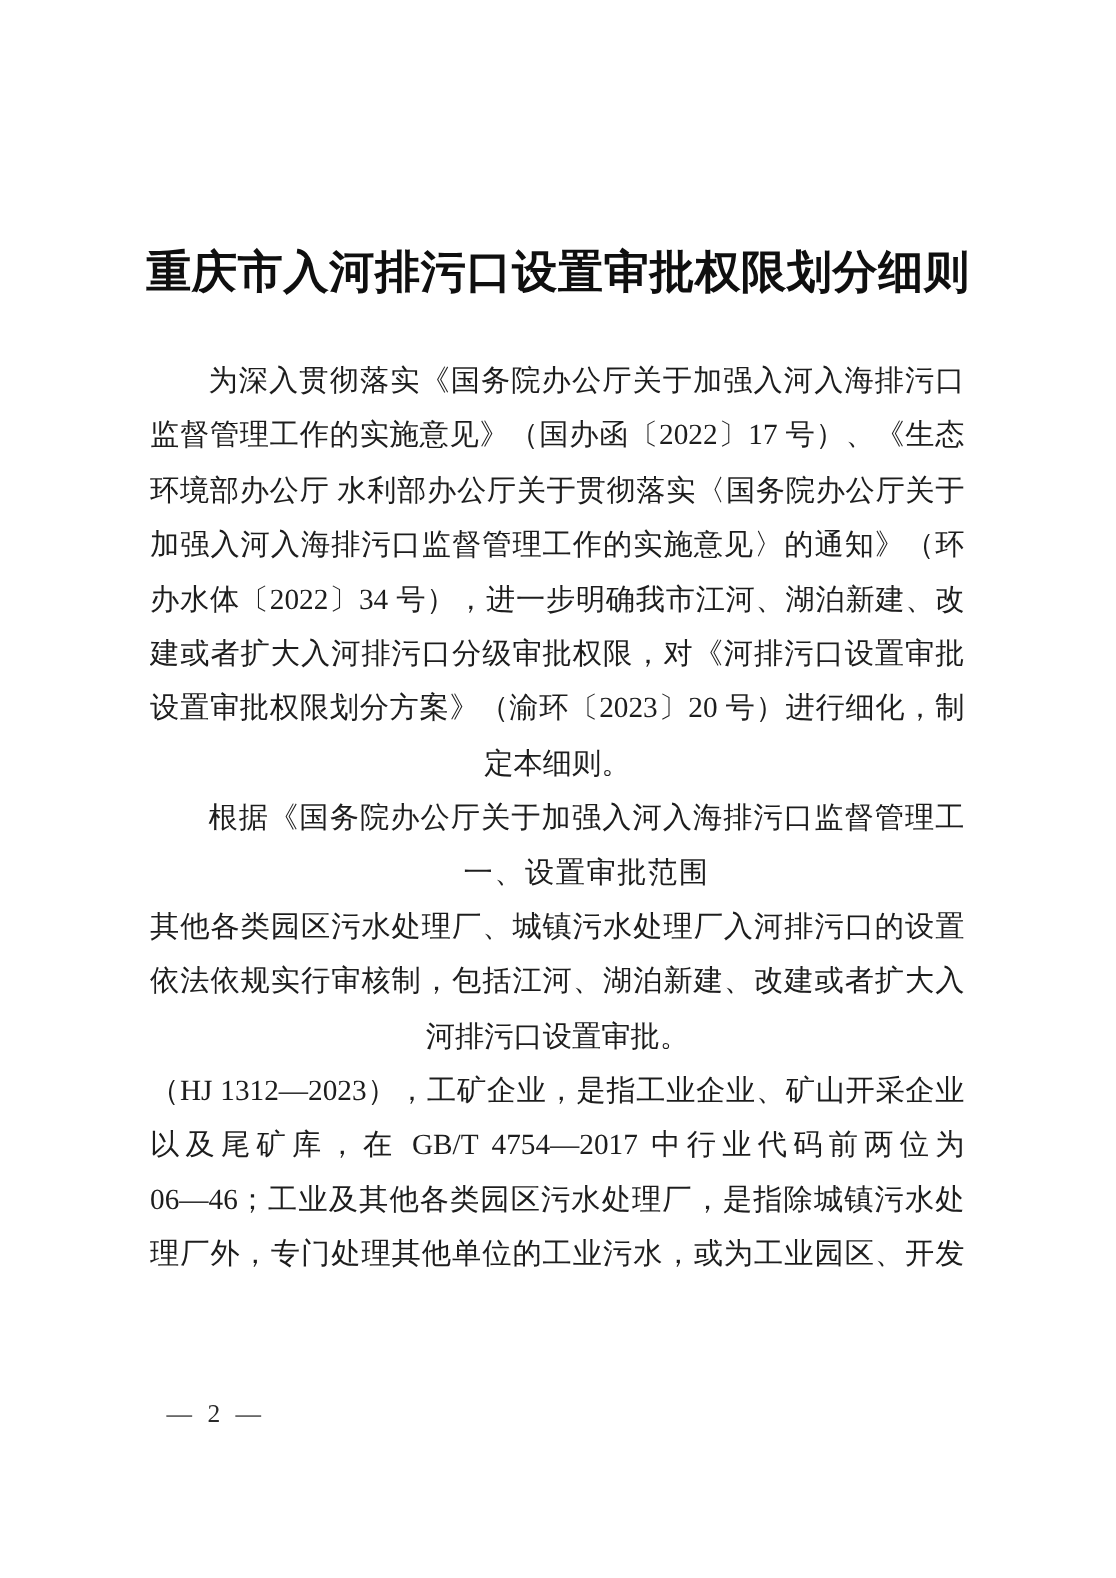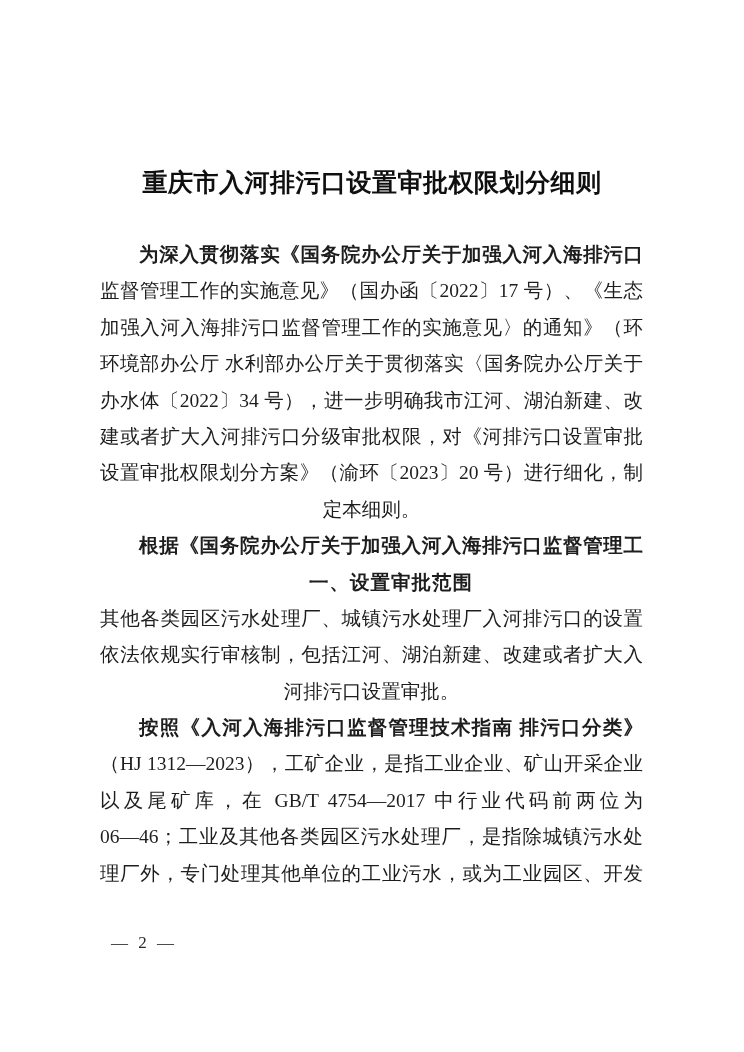--- a/index.html
+++ b/index.html
@@ -17,21 +17,21 @@
     color: #1d1d1d;
   }
   .doc-title {
     position: absolute;
     top: 165px;
     left: 0;
     width: 744px;
     text-align: center;
     font-family: "Liberation Sans", sans-serif;
     font-weight: bold;
-    font-size: 25px;
+    font-size: 30px;
     line-height: 34px;
     letter-spacing: 0.5px;
     color: #0f0f0f;
     white-space: nowrap;
   }
   .doc-body {
     position: absolute;
     left: 100px;
     top: 237px;
     width: 543px;
@@ -43,21 +43,20 @@
     overflow: hidden;
     color: #1d1d1d;
     text-align: center;
   }
   .line.justify {
     text-align: justify;
     text-align-last: justify;
   }
   .line.indent {
     padding-left: 39px;
-    font-weight: bold;
   }
   .line.heading {
     letter-spacing: 1px;
   }
   .page-footer {
     position: absolute;
     left: 111px;
     top: 933px;
     font-family: "Liberation Serif", serif;
     font-size: 17px;
@@ -68,32 +67,31 @@
 </style>
 </head>
 <body>
 
 <div class="page">
   <div class="doc-title">重庆市入河排污口设置审批权限划分细则</div>
 
   <div class="doc-body">
       <div class="line indent justify">为深入贯彻落实《国务院办公厅关于加强入河入海排污口</div>
       <div class="line justify">监督管理工作的实施意见》（国办函〔2022〕17 号）、《生态</div>
+      <div class="line justify">环境部办公厅 水利部办公厅关于贯彻落实〈国务院办公厅关于</div>
       <div class="line justify">加强入河入海排污口监督管理工作的实施意见〉的通知》（环</div>
-      <div class="line justify">环境部办公厅 水利部办公厅关于贯彻落实〈国务院办公厅关于</div>
       <div class="line justify">办水体〔2022〕34 号），进一步明确我市江河、湖泊新建、改</div>
       <div class="line justify">建或者扩大入河排污口分级审批权限，对《河排污口设置审批</div>
       <div class="line justify">设置审批权限划分方案》（渝环〔2023〕20 号）进行细化，制</div>
       <div class="line">定本细则。</div>
       <div class="line indent justify">根据《国务院办公厅关于加强入河入海排污口监督管理工</div>
       <div class="line heading indent">一、设置审批范围</div>
       <div class="line justify">其他各类园区污水处理厂、城镇污水处理厂入河排污口的设置</div>
       <div class="line justify">依法依规实行审核制，包括江河、湖泊新建、改建或者扩大入</div>
       <div class="line">河排污口设置审批。</div>
-      <div class="line indent justify">按照《入河入海排污口监督管理技术指南 排污口分类》</div>
       <div class="line justify">（HJ 1312—2023），工矿企业，是指工业企业、矿山开采企业</div>
       <div class="line justify">以及尾矿库，在 GB/T 4754—2017 中行业代码前两位为</div>
       <div class="line justify">06—46；工业及其他各类园区污水处理厂，是指除城镇污水处</div>
       <div class="line justify">理厂外，专门处理其他单位的工业污水，或为工业园区、开发</div>
     </div>
 
   <div class="page-footer">— 2 —</div>
 </div>
 
 </body></html>

